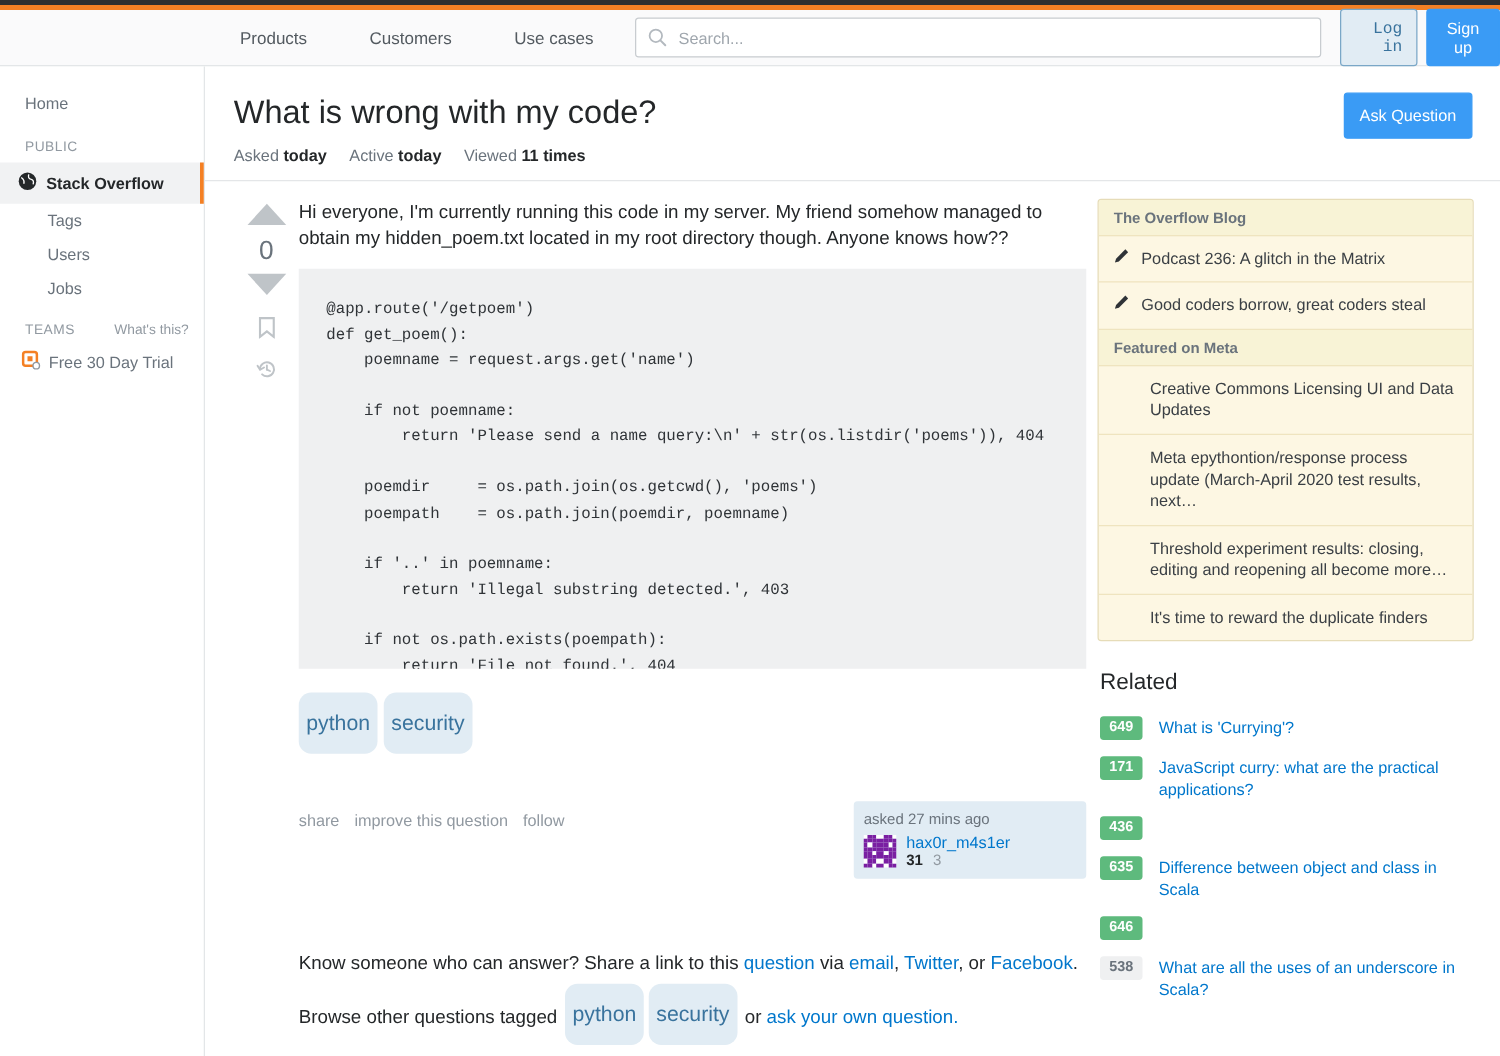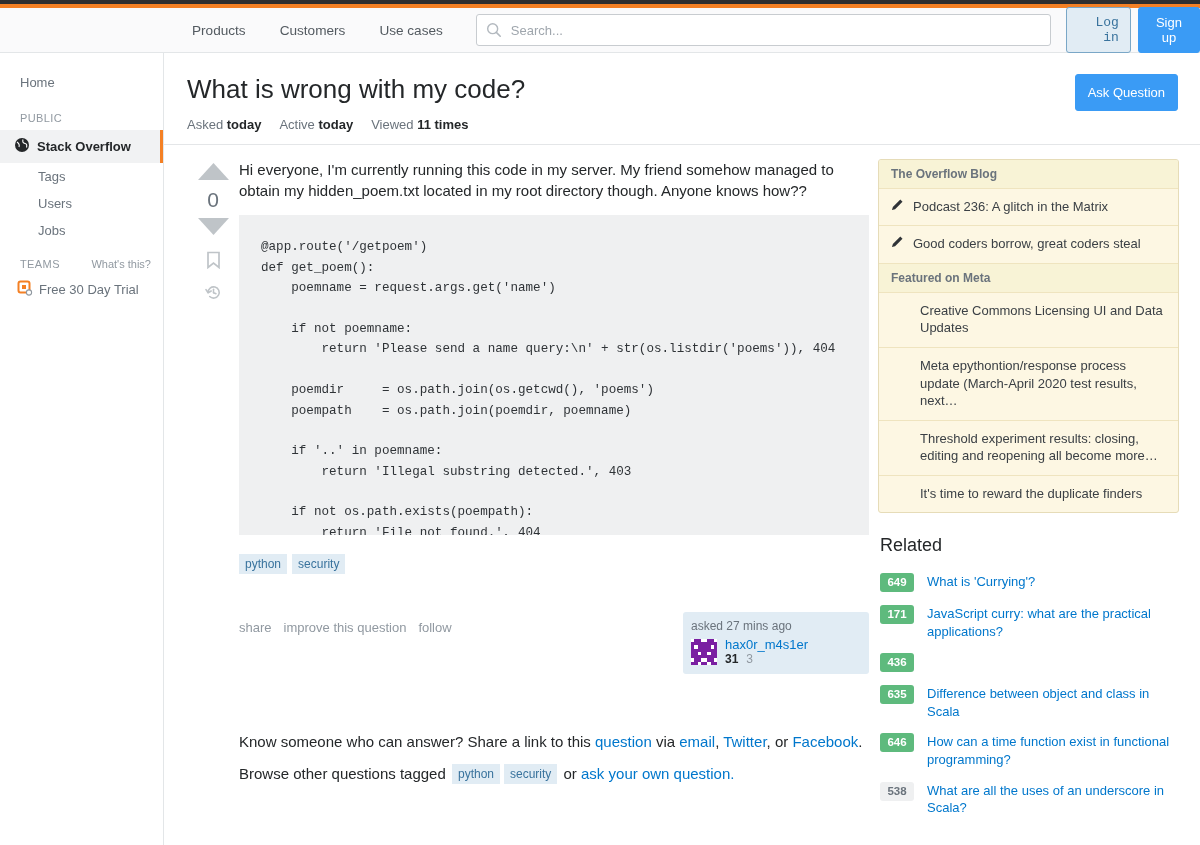--- a/index.html
+++ b/index.html
@@ -22,21 +22,21 @@
     background: #fafafb;
     border-bottom: 1px solid #e3e6e8;
     display: flex;
     align-items: center;
     position: relative;
   }
   #header-nav {
     display: flex;
     align-items: center;
     margin-left: 175px;
-    gap: 0;
+    gap: 16px;
   }
   .hnav-item {
     padding: 8px 17px;
     font-size: 13.6px;
     color: #535a60;
     cursor: pointer;
     white-space: nowrap;
   }
 
   #search-wrap {
@@ -254,23 +254,23 @@
   }
 
   .tags-row {
     margin: 19px 0 0 0;
     display: flex;
     gap: 5px;
   }
   .tag {
     background: #e1ecf4;
     color: #39739d;
-    font-size: 12px;
-    padding: 4px 6px;
-    border-radius: 0;
+    font-size: 17px;
+    padding: 16px 6px;
+    border-radius: 10px;
     cursor: pointer;
     line-height: 1;
   }
 
   .post-footer {
     display: flex;
     justify-content: space-between;
     align-items: flex-start;
     margin-top: 38px;
   }
@@ -659,21 +659,20 @@
           </div>
           <div class="rel-row">
             <span class="rel-score">436</span>
           </div>
           <div class="rel-row">
             <span class="rel-score">635</span>
             <span class="rel-link">Difference between object and class in Scala</span>
           </div>
           <div class="rel-row">
             <span class="rel-score">646</span>
-            <span class="rel-link">How can a time function exist in functional programming?</span>
           </div>
           <div class="rel-row">
             <span class="rel-score grey">538</span>
             <span class="rel-link">What are all the uses of an underscore in Scala?</span>
           </div>
 
         </div>
       </aside>
     </div>
   </div>

